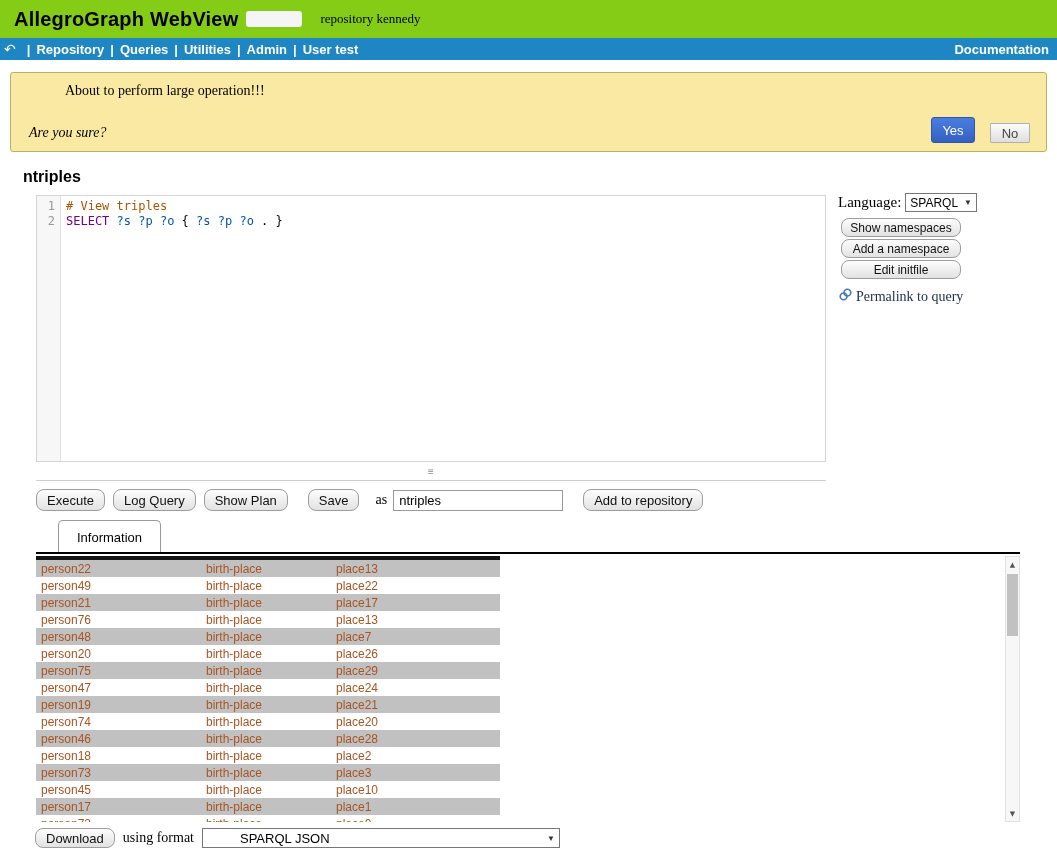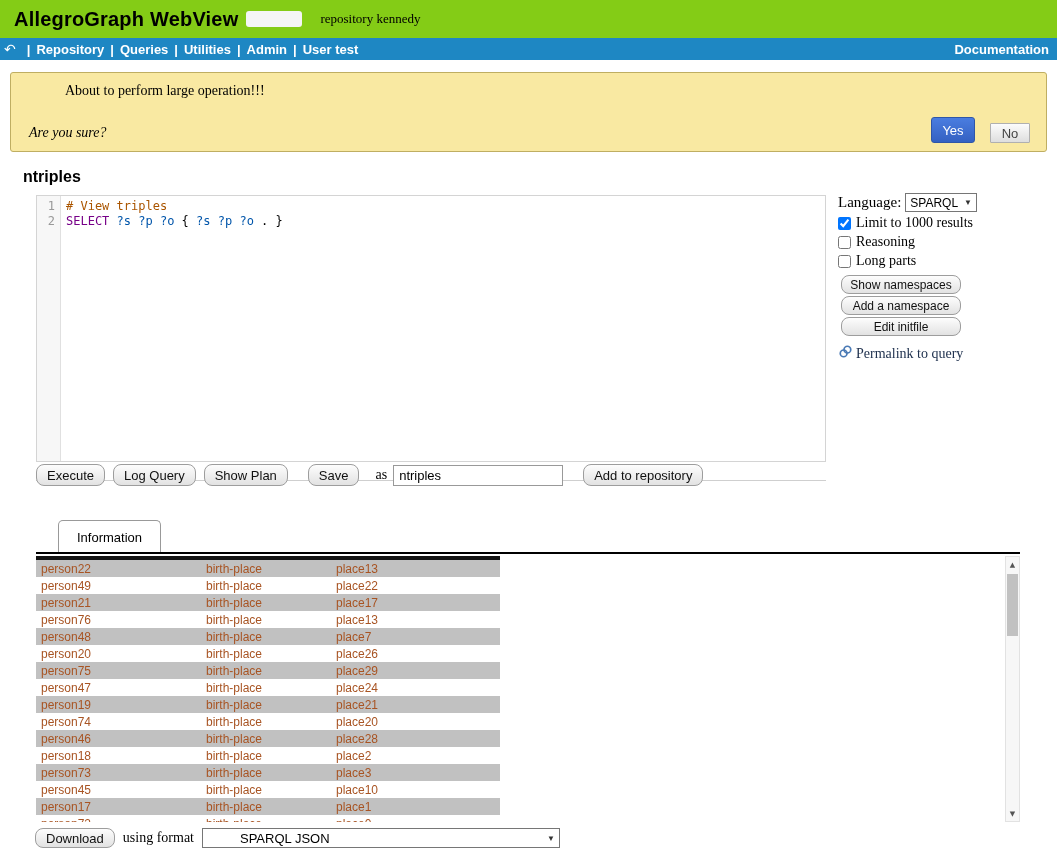--- a/index.html
+++ b/index.html
@@ -46,21 +46,21 @@
   .tok-keyword { color:#770088; }
   .tok-variable { color:#0055aa; }
   .tok-punct { color:#000; }
 
   
   .resize-strip { position:absolute; left:36px; top:462px; width:790px; height:19px; border-bottom:1px solid #cfcfcf;
                   display:flex; align-items:center; justify-content:center; color:#888; font-size:10px; cursor:row-resize;
                   font-family:"Liberation Sans", sans-serif; }
 
   
-  .toolbar { position:absolute; left:36px; top:464px; display:flex; align-items:center;justify-content:center; }
+  .toolbar { position:absolute; left:36px; top:489px; display:flex; align-items:center;justify-content:center; }
   .btn { background:linear-gradient(#fdfdfd,#e2e2e2); border:1px solid #9d9d9d; border-radius:8px; padding:2px 10px; height:22px;
          font-family:"Liberation Sans", sans-serif; font-size:13px; color:#111; cursor:pointer; }
   .toolbar .btn { margin-right:8px; }
   .as-label { margin:0 6px 0 8px; font-size:14px; }
   .save-name-input { width:170px; height:21px; border:1px solid #999; padding:1px 5px; font-family:"Liberation Sans", sans-serif; font-size:13px; }
   .btn-add-repo { margin-left:20px; }
 
   
   .tabs { position:absolute; left:36px; top:520px; display:flex; align-items:flex-end; }
   .tab-results { background:#1b6fd8; color:#fff; font-family:"Liberation Sans", sans-serif; font-size:13px;
@@ -269,34 +269,20 @@
   </div>
 
   <div class="sidebar">
     <div class="lang-row">
       <span class="lang-label">Language:</span>
       <span class="fakeselect">
         <span>SPARQL</span>
         <span class="arrow">▼</span>
       </span>
     </div>
-    <div>
-        <label class="cb-row">
-          <input type="checkbox" checked="" style="">
-          <span>Limit to 1000 results</span>
-        </label>
-        <label class="cb-row">
-          <input type="checkbox" style="">
-          <span>Reasoning</span>
-        </label>
-        <label class="cb-row">
-          <input type="checkbox" style="">
-          <span>Long parts</span>
-        </label>
-      </div>
     <div class="sidebar-buttons">
         <button class="btn">Show namespaces</button>
         <button class="btn">Add a namespace</button>
         <button class="btn">Edit initfile</button>
       </div>
     <div class="permalink-row">
       <span>
         <svg width="15" height="15" viewBox="0 0 16 16">
             <g fill="none" stroke="#4a7ab5" stroke-width="1.8">
               <circle cx="6" cy="10" r="3.6"></circle>

